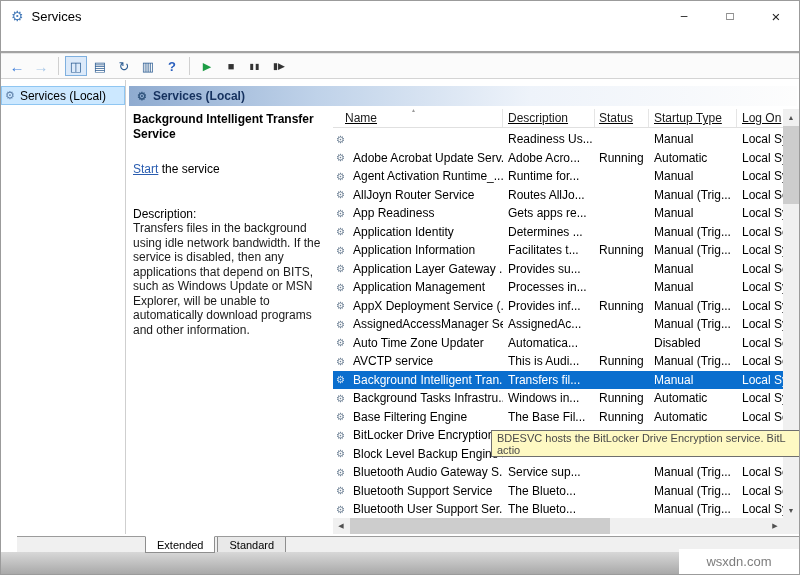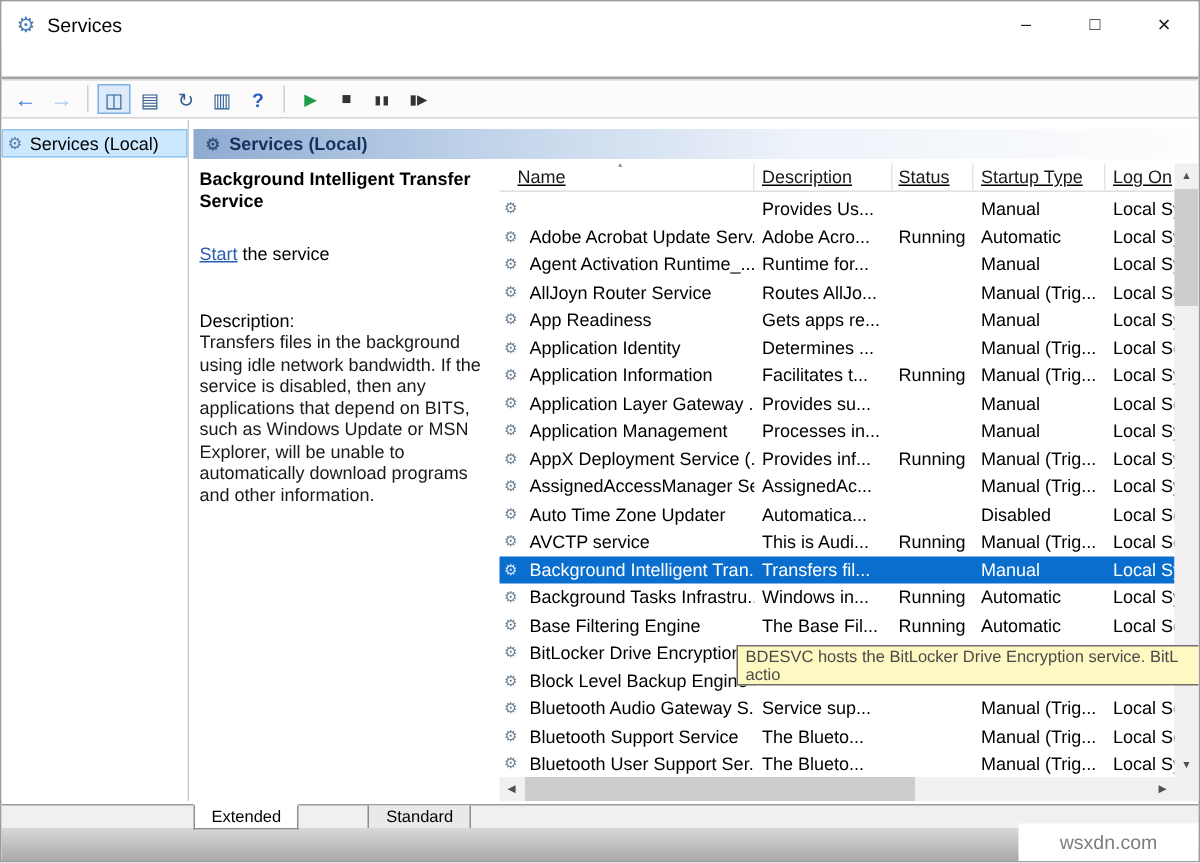--- a/index.html
+++ b/index.html
@@ -80,21 +80,21 @@
   .hs-btn { position:absolute; top:0; width:16px; height:16px; display:flex; align-items:center; justify-content:center; font-size:7px; color:#505050; }
   .hs-left { left:0; } .hs-right { right:0; }
   .hs-thumb { position:absolute; left:17px; top:0; height:16px; width:260px; background:#cdcdcd; }
   .scroll-corner { position:absolute; right:0; bottom:0; width:16px; height:16px; background:#f0f0f0; }
 
   
   .tooltip { position:absolute; left:490px; top:429px; width:312px; height:27px; background:#fef9c3; border:1px solid #6e6e6e; padding:1px 5px; font-size:11px; line-height:12px; color:#4a4a4a; z-index:30; overflow:hidden; }
   .tooltip div { white-space:nowrap; overflow:hidden; }
 
   
-  .tabbar { position:absolute; left:0; right:0; top:535px; height:18px; background:#f0f0f0; border-top:1px solid #9b9b9b; display:flex; padding-left:128px;gap:44px; }
+  .tabbar { position:absolute; left:16px; right:0; top:535px; height:18px; background:#f0f0f0; border-top:1px solid #9b9b9b; display:flex; padding-left:128px; }
   .tab { font-size:11px; color:#000; padding:2px 11px 1px; border:1px solid #8e8e8e; border-top:none; background:#e9e9e9; margin-right:2px; height:16px; }
   .tab.active { background:#fff; margin-top:-1px; border-top:1px solid #fff; height:17px; z-index:5; }
 
   
   .bottom-strip { position:absolute; left:0; right:0; bottom:0; height:22px; background:linear-gradient(180deg,#d8d8d8,#a9a9a9); }
   .watermark-box { position:absolute; right:0; bottom:0; width:120px; height:25px; background:#fff; display:flex; align-items:center; justify-content:center; font-size:13px; color:#7d7d7d; z-index:6; }
 </style>
 </head>
 <body>
 
@@ -167,21 +167,21 @@
         <span class="hdr-cell h-status">Status</span>
         <span class="hdr-cell h-startup">Startup Type</span>
         <span class="hdr-cell h-logon">Log On</span>
       </div>
 
       <div class="rows">
           <div class="row">
             <span class="cell c-name">
               <span class="row-gear">⚙</span>
             </span>
-            <span class="cell c-desc">Provides Us...</span>
+            <span class="cell c-desc">Readiness Us...</span>
             <span class="cell c-status"></span>
             <span class="cell c-startup">Manual</span>
             <span class="cell c-logon">Local Sy...</span>
           </div>
           <div class="row">
             <span class="cell c-name">
               <span class="row-gear">⚙</span>
               <span style="overflow: hidden; white-space: nowrap;">Adobe Acrobat Update Serv...</span>
             </span>
             <span class="cell c-desc">Adobe Acro...</span>

